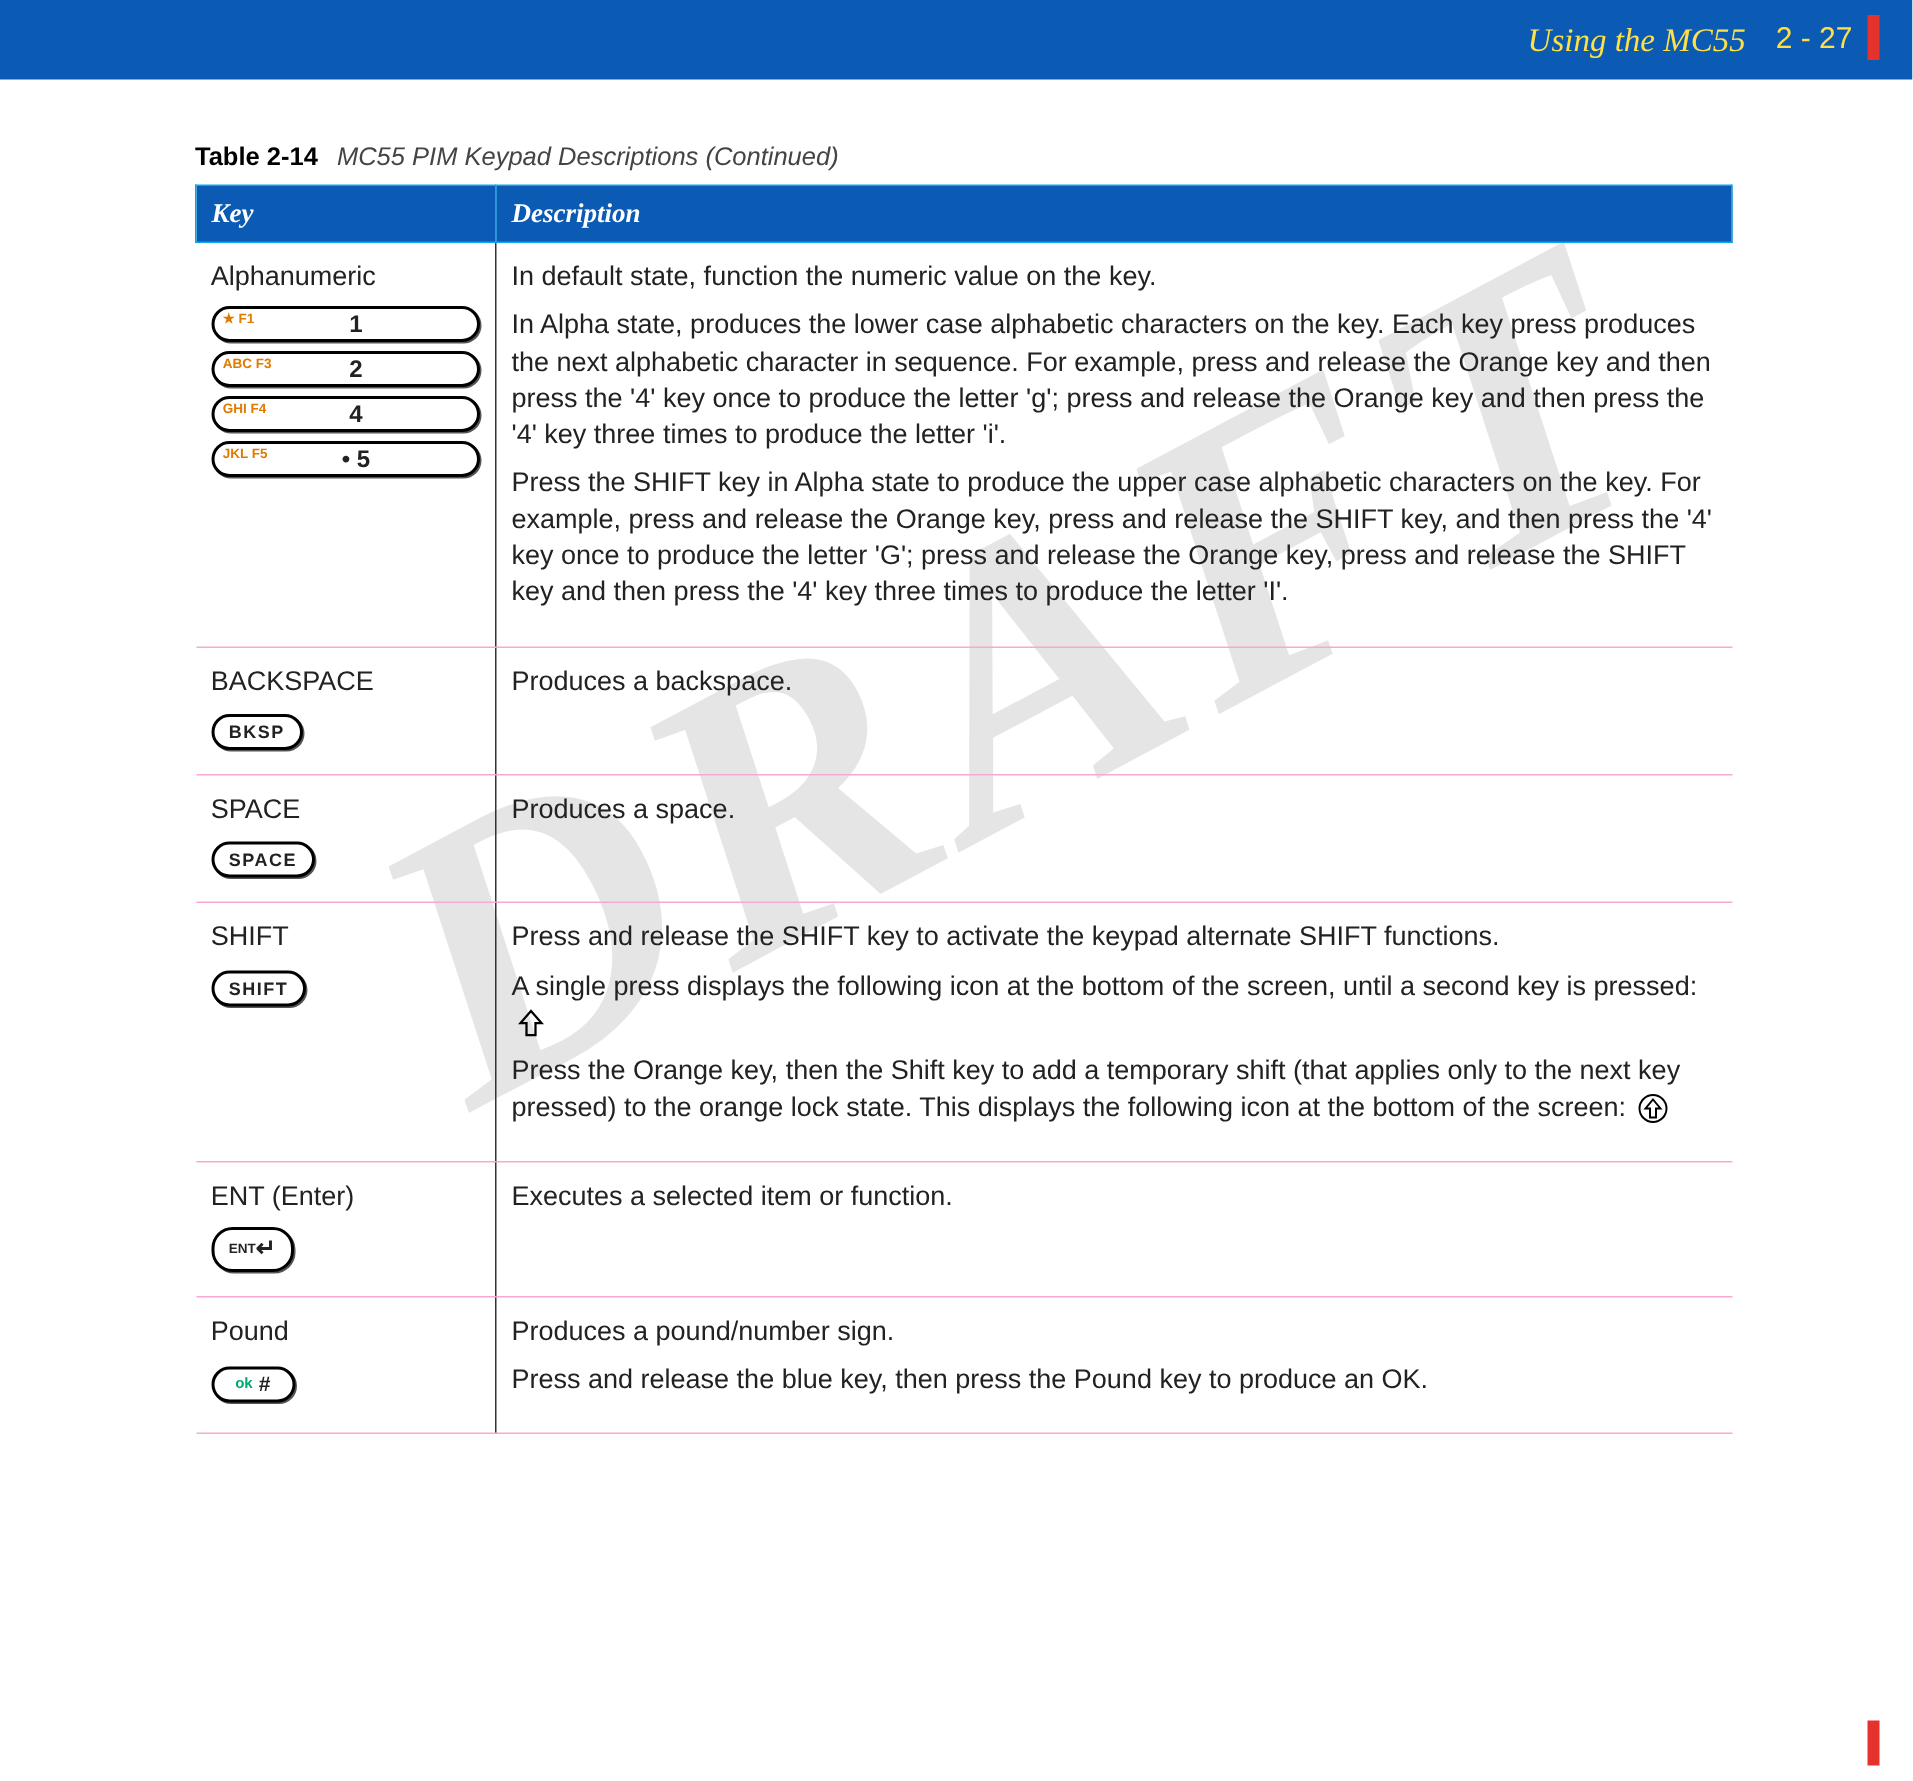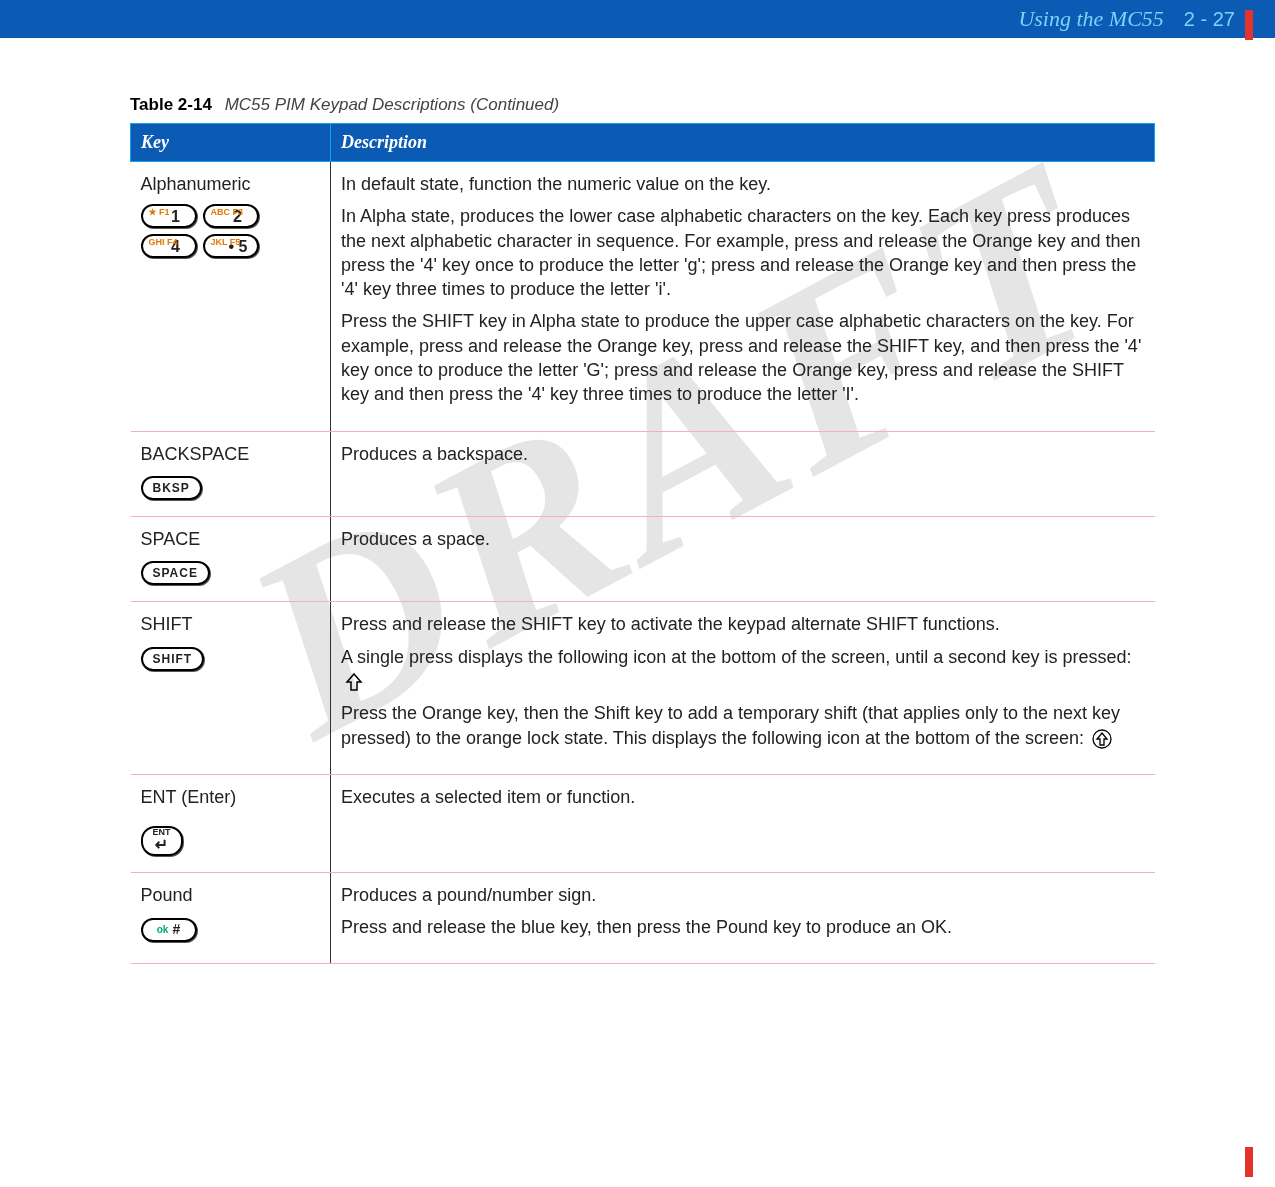--- a/index.html
+++ b/index.html
@@ -6,27 +6,27 @@
   body {
     font-family: Arial, Helvetica, sans-serif;
     background: #fff;
     width: 1275px;
     height: 1187px;
     position: relative;
   }
   .header-band {
     position: absolute;
     top: 0; left: 0; right: 0;
-    height: 38px;
+    height: 53px;
     background: #0b5ab3;
     display: flex;
     justify-content: flex-end;
     align-items: center;
     padding-right: 40px;
-    color: #7dd3fc;
+    color: #fde047;
     font-style: italic;
     font-family: Georgia, 'Times New Roman', serif;
     font-size: 22px;
   }
   .header-band .sect { font-style: italic; }
   .header-band .pg { margin-left: 20px; font-style: normal; font-family: Arial; font-size: 20px; }
   .red-tick-top {
     position: absolute;
     right: 22px; top: 10px;
     width: 8px; height: 30px;
@@ -69,40 +69,40 @@
     border-bottom: 1px solid #f9a8d4;
     padding: 10px 10px 16px 10px;
     vertical-align: top;
     line-height: 1.35;
   }
   tbody td:first-child {
     border-right: 1px solid #333;
     width: 200px;
   }
   .key-label { margin-bottom: 8px; display:block; }
-  .key-icons { display:flex; flex-wrap:wrap; gap:6px; margin-top:4px; }
+  .key-icons { display:flex; flex-wrap:wrap; gap:6px; margin-top:4px;flex-direction:column; }
   .pill {
     display: inline-flex;
     align-items: center;
     justify-content: center;
     border: 2px solid #000;
     border-radius: 14px;
     padding: 2px 10px;
     background: #fff;
     box-shadow: 1px 1px 0 #555;
     font-size: 14px;
     font-weight: bold;
     min-width: 56px;
     height: 24px;
     position: relative;
   }
   .pill .small { font-size: 9px; color: #e07a00; position:absolute; left:6px; top:2px; line-height:1; }
   .pill .big { font-size: 16px; margin-left: 14px; }
   .pill.single { min-width:60px; font-size:12px; letter-spacing:1px; }
-  .pill.enter { min-width:40px; height:30px; flex-direction:column; line-height:1;}
+  .pill.enter { min-width:40px; height:30px; flex-direction:row; line-height:1;}
   .pill.enter .etop{ font-size:9px; }
   .pill.enter .earrow{ font-size:16px; }
   .pill.ok .ok{ font-size:10px; color:#0a7; margin-right:4px;}
   .desc p { margin-bottom: 8px; }
   .shift-icon {
     display:inline-block; width:20px; height:20px; vertical-align:middle;
     position:relative; margin:0 3px;
   }
   .shift-icon svg { width:20px; height:20px; }
   .watermark {

